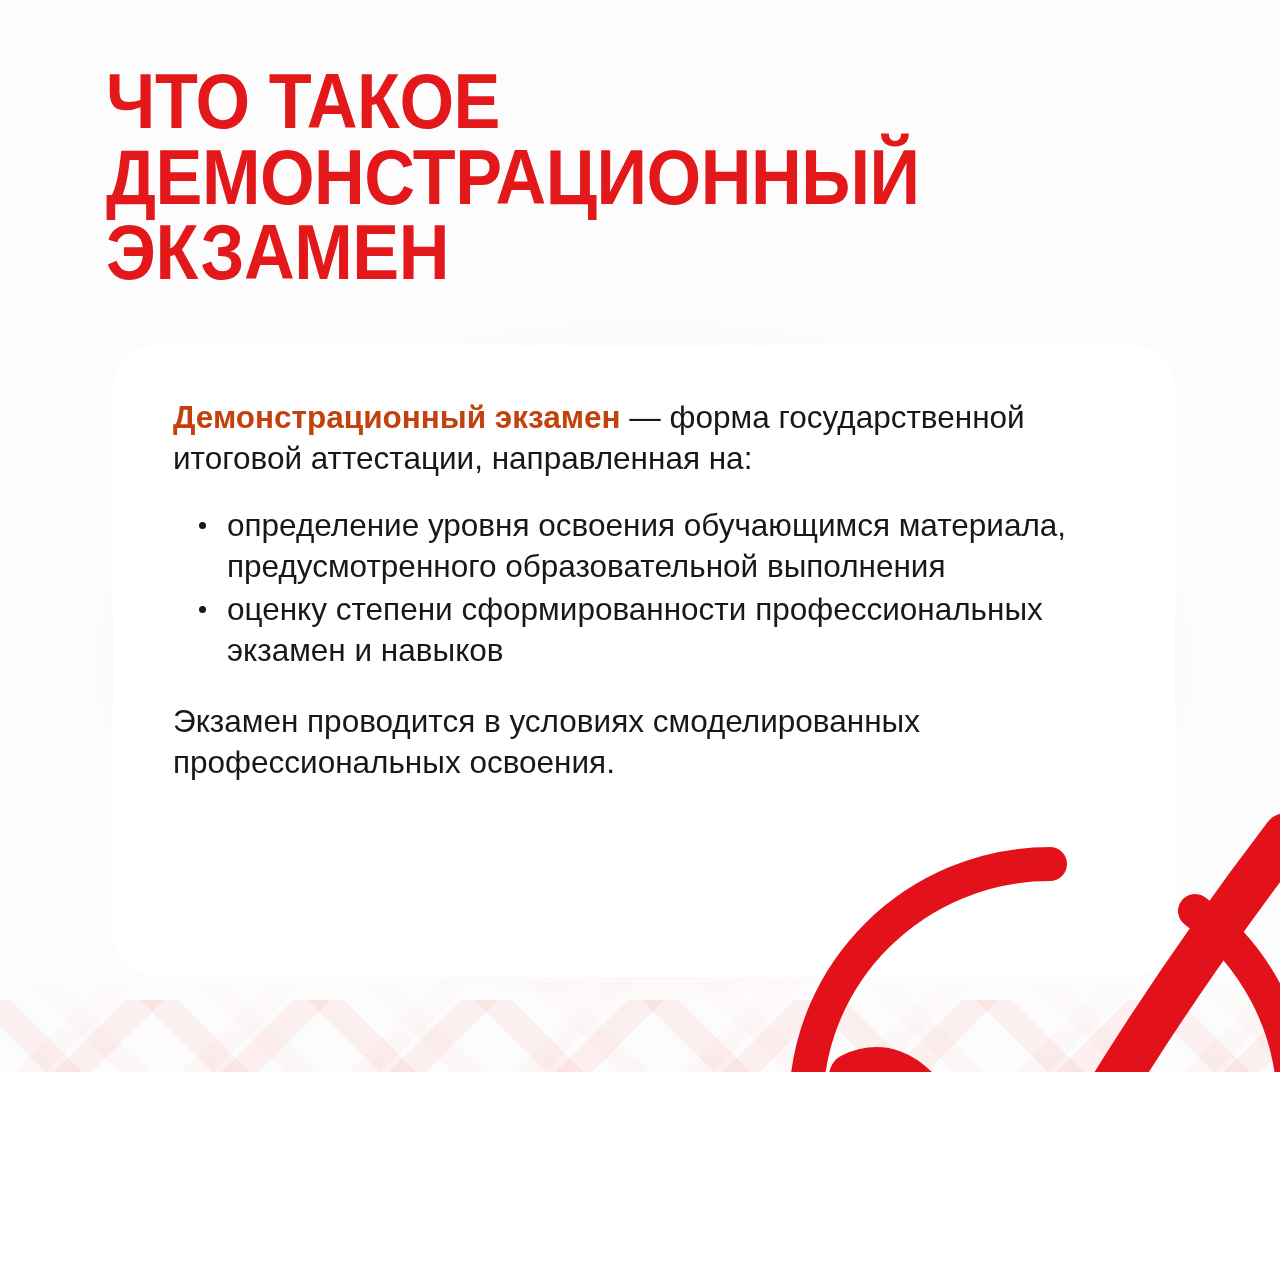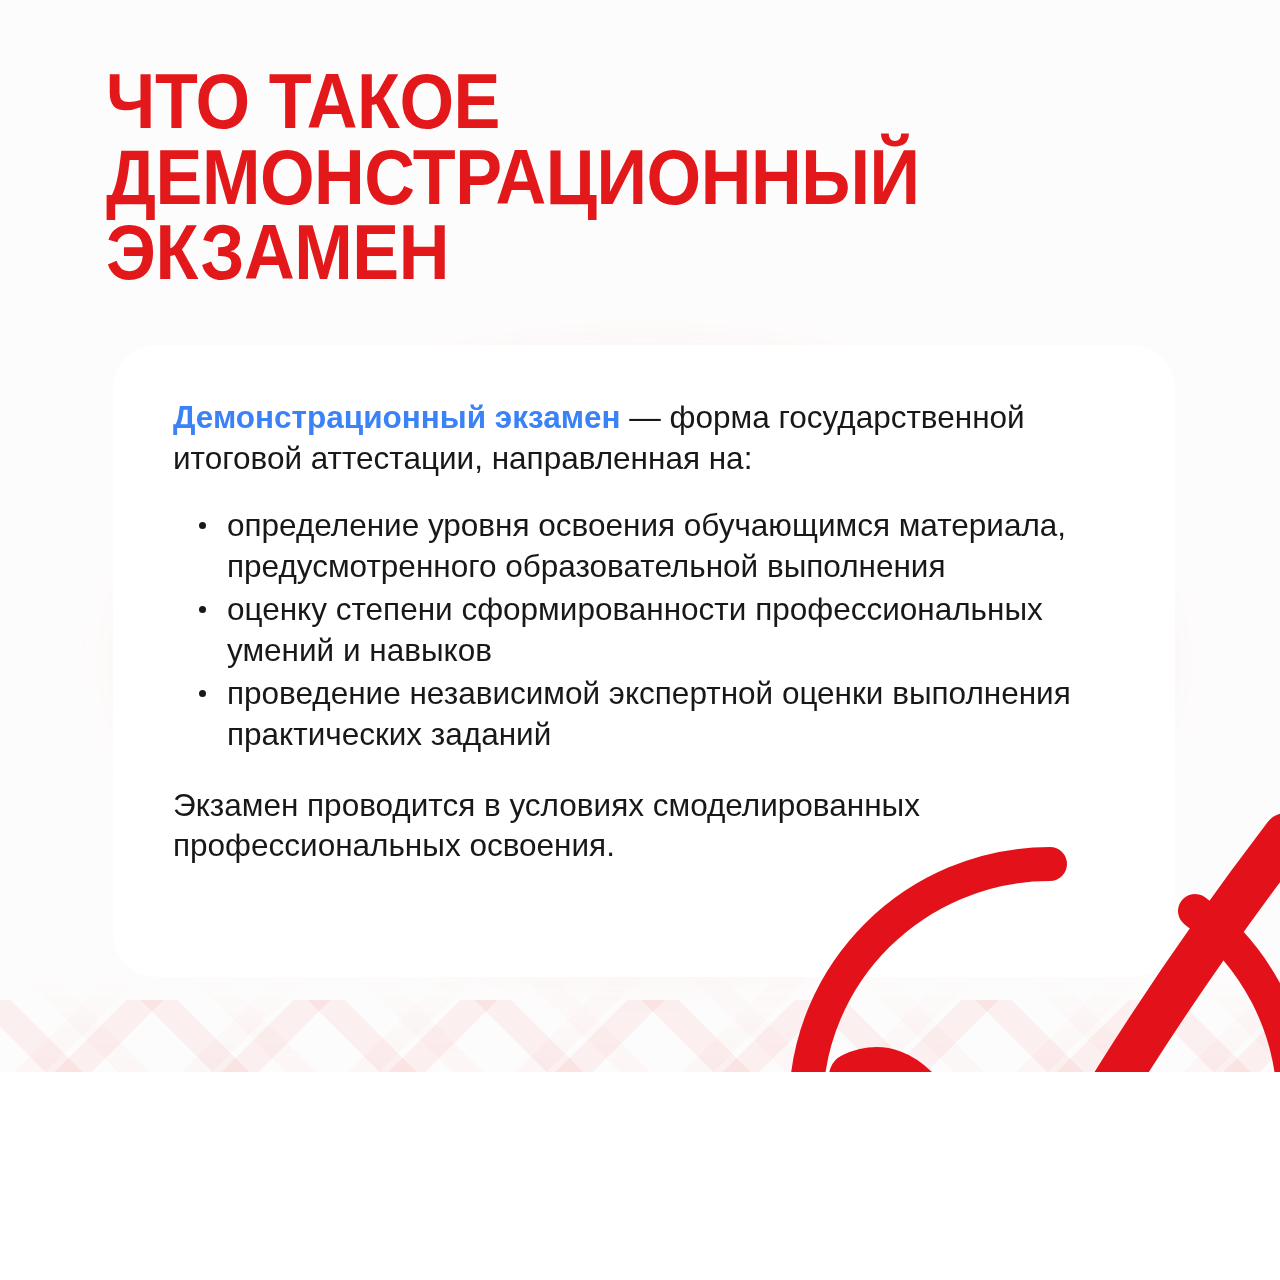--- a/index.html
+++ b/index.html
@@ -93,21 +93,21 @@
     position:absolute;
     left:60px; top:52px;
     width:950px;
     color:#18181a;
     font-size:31.5px;
     line-height:1.30;
     z-index:6;
   }
   .intro { margin-bottom:26px; }
   .intro .term {
-    color:#3b82f6;
+    color:#c2410c;
     font-weight:bold;
   }
 
   ul.bullets {
     list-style:none;
     margin:0 0 30px 0;
     padding:0;
   }
   ul.bullets li {
     position:relative;
@@ -167,22 +167,21 @@
 
   <div class="card-wrap">
     <div class="card-glow"></div>
     <div class="card"></div>
 
     <div class="card-body">
       <p class="intro"><span class="term">Демонстрационный экзамен</span><span> — форма государственной итоговой аттестации, направленная на:</span></p>
 
       <ul class="bullets">
         <li>определение уровня освоения обучающимся материала, предусмотренного образовательной выполнения</li>
-        <li>оценку степени сформированности профессиональных умений и навыков</li>
-        <li>проведение независимой экспертной оценки выполнения практических заданий</li>
+        <li>оценку степени сформированности профессиональных экзамен и навыков</li>
       </ul>
 
       <p class="closing">Экзамен проводится в условиях смоделированных профессиональных освоения.</p>
     </div>
   </div>
 
   <div class="checkmark">
     <svg viewBox="0 0 560 470" xmlns="http://www.w3.org/2000/svg" aria-hidden="true">
 
       <path d="M 310 16

